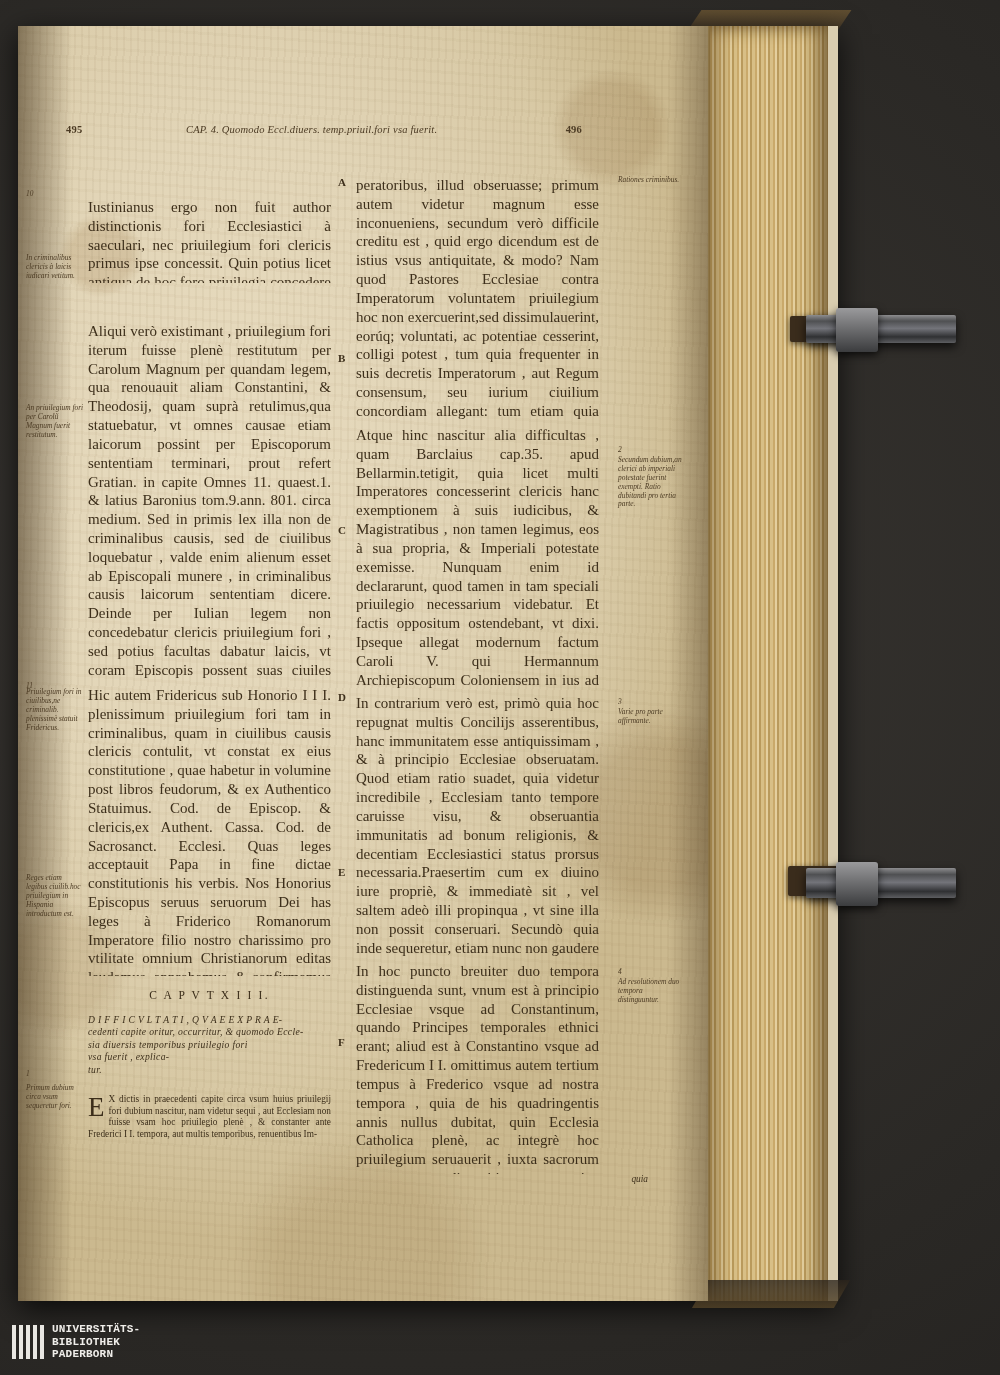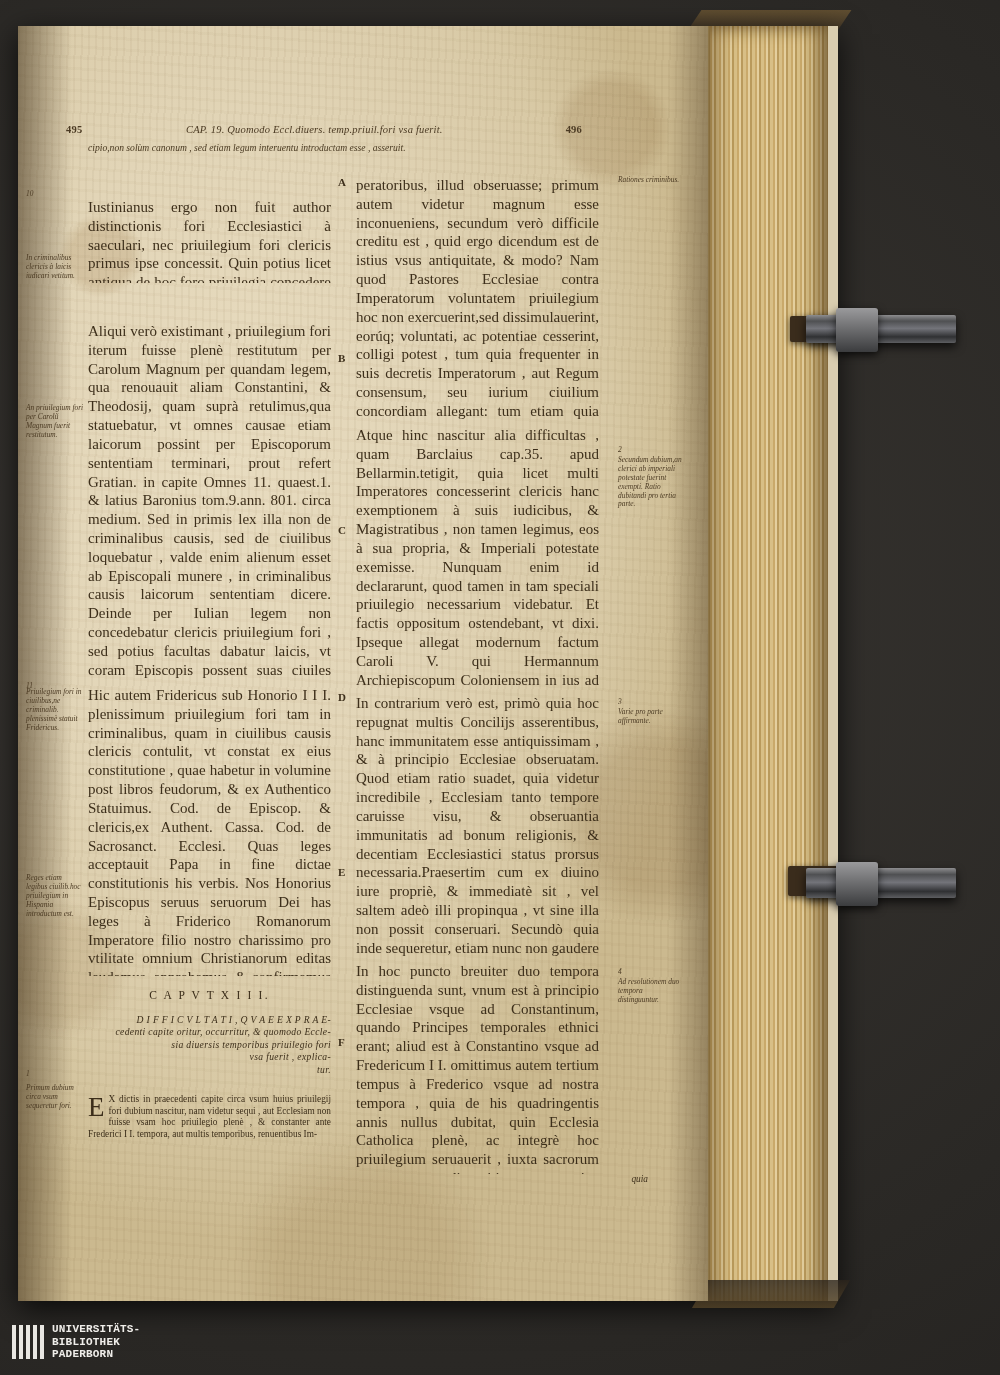--- a/index.html
+++ b/index.html
@@ -233,21 +233,21 @@
     position: absolute;
     left: 70px;
     width: 243px;
     text-align: justify;
     font-size: 9.6px;
     font-style: italic;
     letter-spacing: .35px;
     color: #3d2f1b;
     line-height: 1.3;
   }
-  .chapter-arg .ctr { display: block; text-align: right; }
+  .chapter-arg .ctr { display: block; text-align: left; }
 
   .dropcap-block {
     position: absolute;
     left: 70px;
     width: 243px;
     font-size: 9.3px;
     line-height: 1.255;
     text-align: justify;
     color: #3d2f1b;
   }
@@ -318,25 +318,24 @@
   <div class="page-surface">
     <div class="page-grain"></div>
     <div class="foxing"></div>
     <div class="gutter"></div>
     <div class="page-right-shadow"></div>
 
     <div class="content">
 
       <div class="running-head">
         <span class="rh-left">495</span>
-        <span class="rh-center">CAP. 19.  Quomodo Eccl.diuers. temp.priuil.fori vsa fuerit.</span>
+        <span class="rh-center">CAP. 4.  Quomodo Eccl.diuers. temp.priuil.fori vsa fuerit.</span>
         <span class="rh-right">496</span>
       </div>
 
-      <div class="cross-head">cipio,non solùm canonum , sed etiam legum interuentu introductam esse , asseruit.</div>
 
       <div class="sect-letter" style="top:150px">A</div>
       <div class="sect-letter" style="top:326px">B</div>
       <div class="sect-letter" style="top:498px">C</div>
       <div class="sect-letter" style="top:665px">D</div>
       <div class="sect-letter" style="top:840px">E</div>
       <div class="sect-letter" style="top:1010px">F</div>
 
       <div class="margin-note left" style="top:164px; width:22px">10</div>
       <div class="margin-note left" style="top:228px">In criminalibus clericis à laicis iudicari vetitum.</div>

